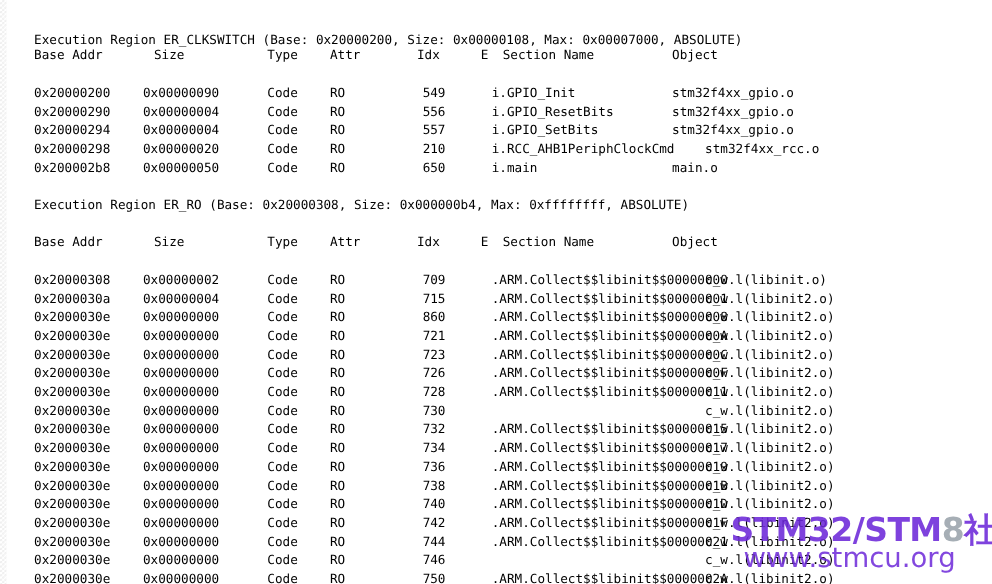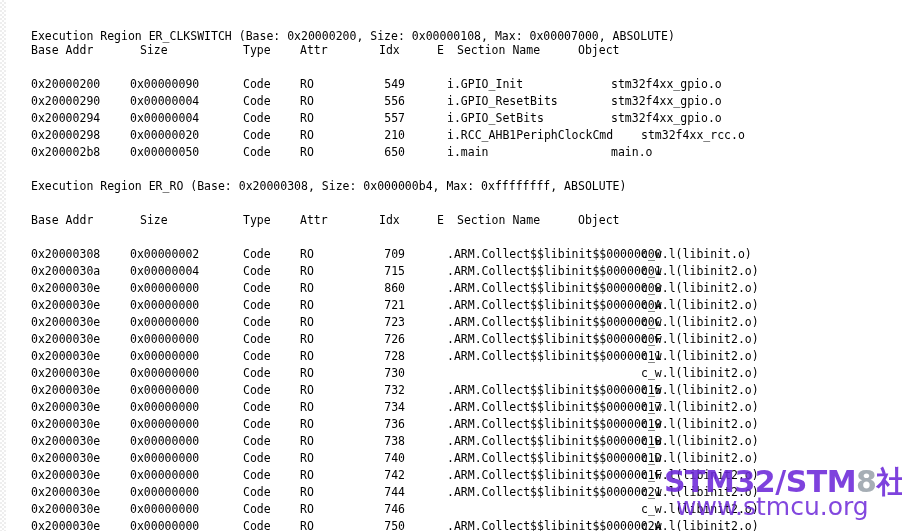--- a/index.html
+++ b/index.html
@@ -75,21 +75,21 @@
   .c-obj    { position: absolute; left: 611px; }
   .c-obj-wide { position: absolute; left: 641px; }
 
   .hdr-base { position: absolute; left: 31px; text-align: right;  }
   .hdr-size { position: absolute; left: 140px; }
   .hdr-type { position: absolute; left: 243px; }
   .hdr-attr { position: absolute; left: 300px; }
   .hdr-idx  { position: absolute; left: 379px; }
   .hdr-e    { position: absolute; left: 437px; }
   .hdr-sect { position: absolute; left: 457px; }
-  .hdr-obj  { position: absolute; left: 578px; }
+  .hdr-obj  { position: absolute; left: 611px; }
 
   .c-title { position: absolute; left: 31px; }
 
   
   #watermark {
     position: absolute;
     z-index: 4;
     pointer-events: none;
     left: 664px;
     top: 462px;

